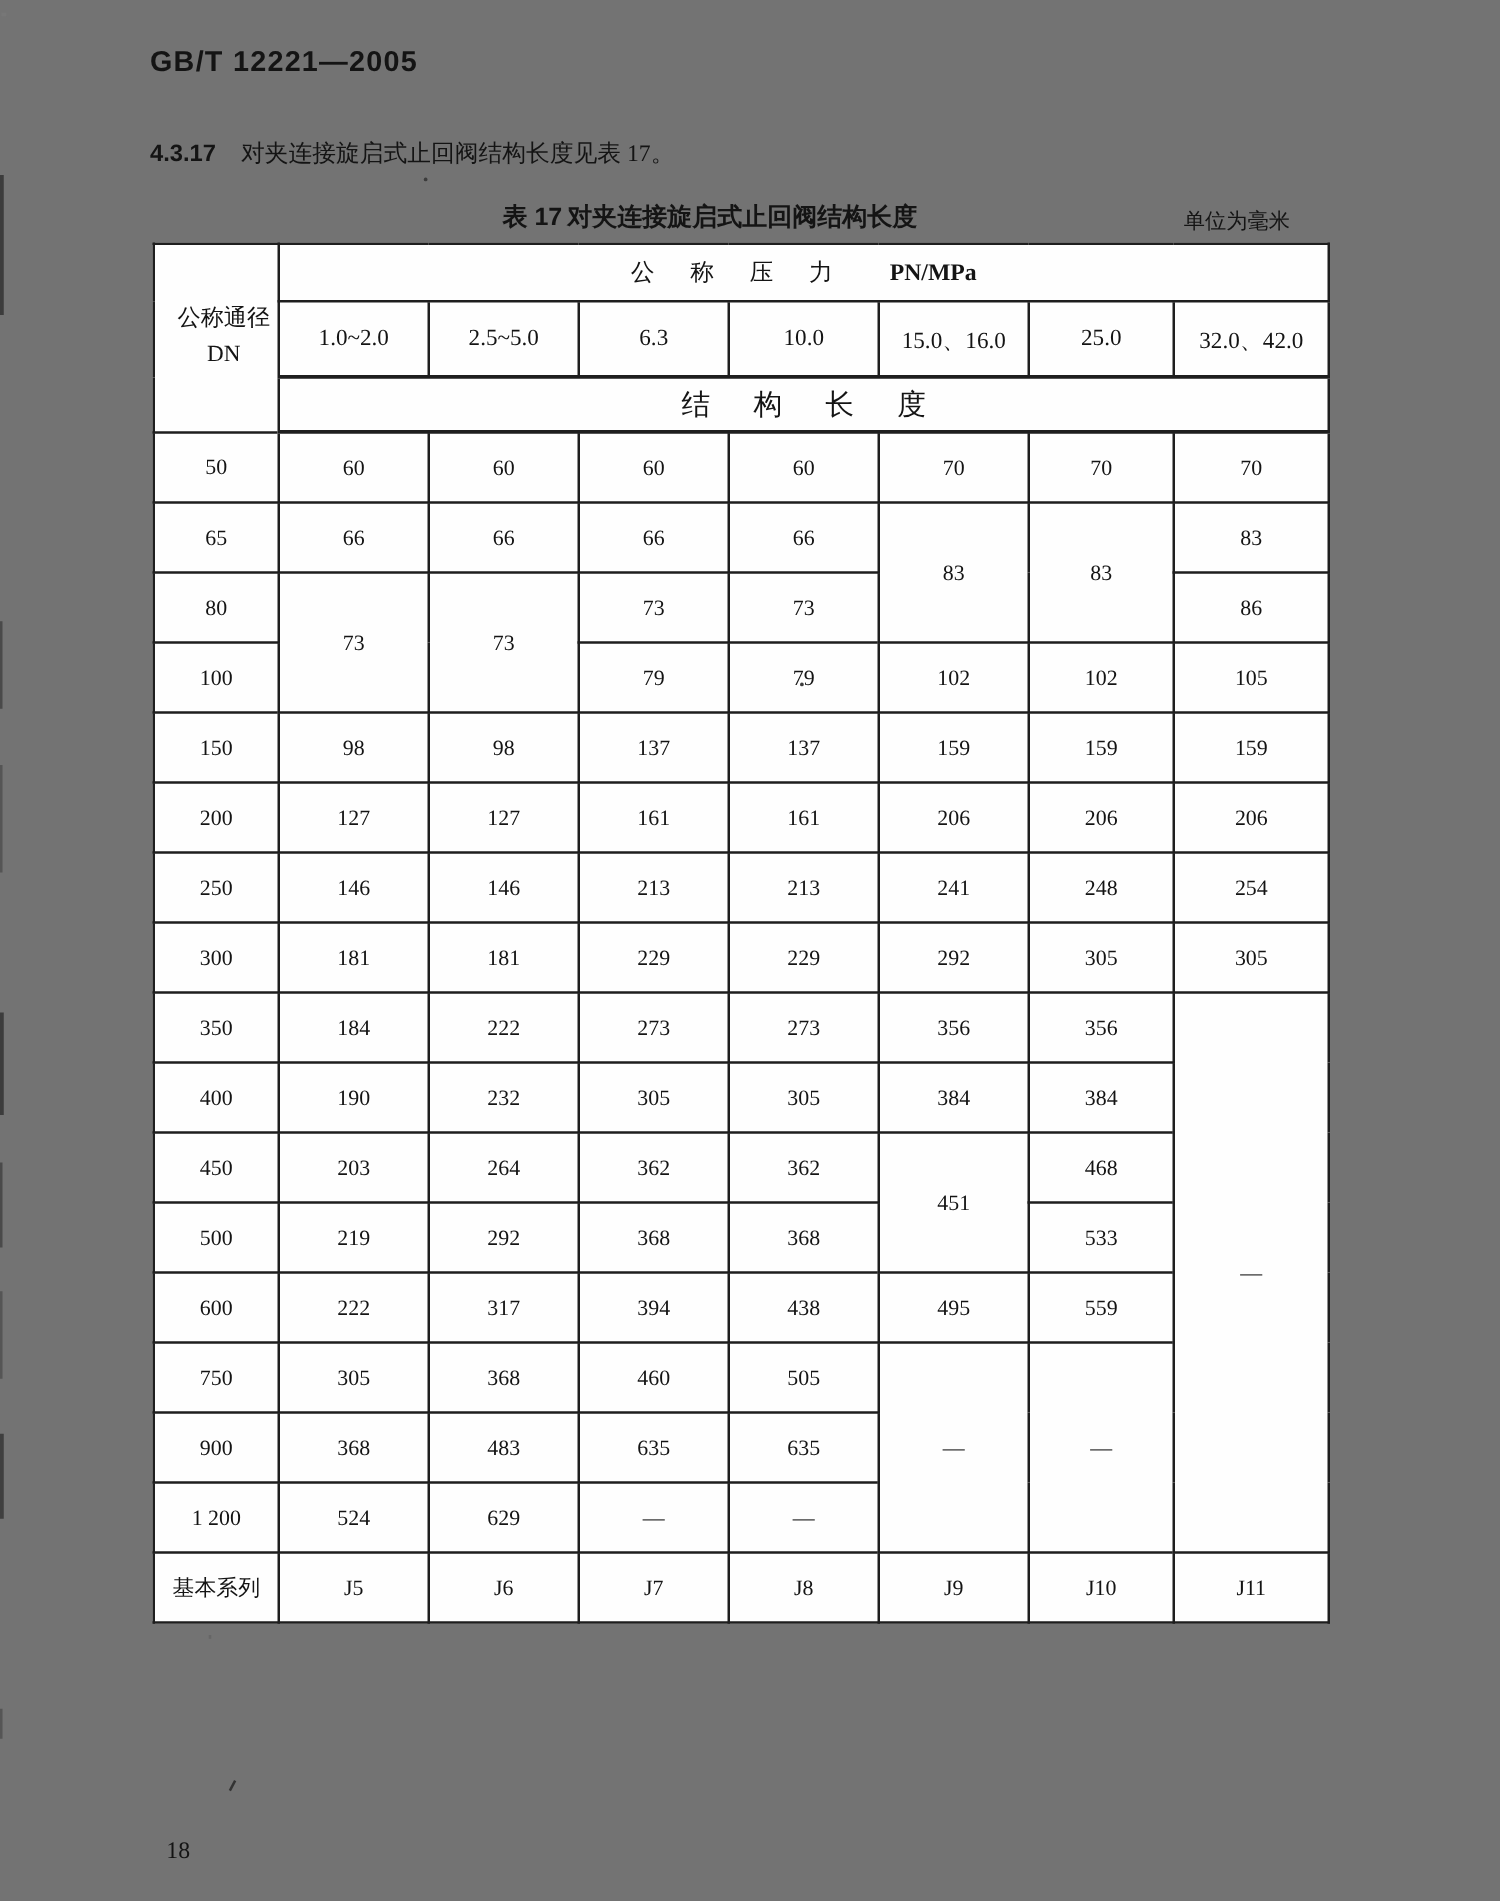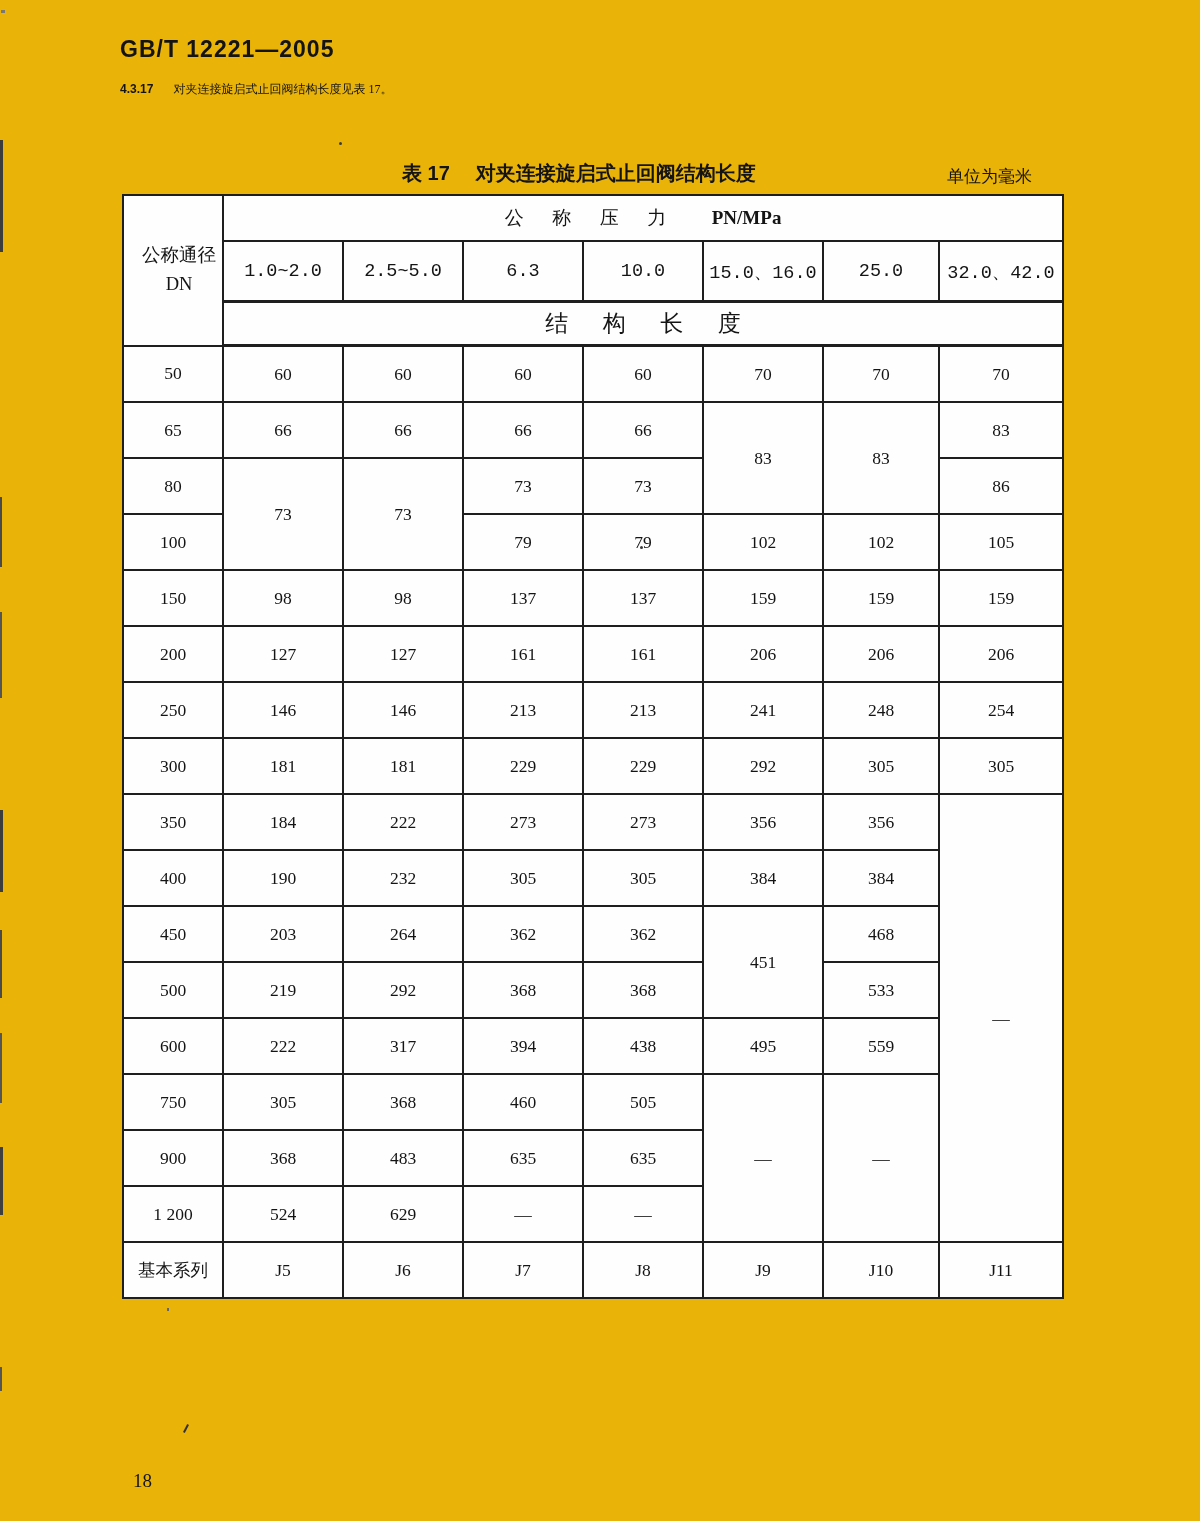--- a/index.html
+++ b/index.html
@@ -1,56 +1,56 @@
 <!DOCTYPE html>
 <html><head>
 <meta charset="utf-8">
 <style>
   html,body{margin:0;padding:0;background:#ffffff;}
   .page{
     position:relative;
     width:1200px;height:1521px;
-    background:#eab308;
+    background:#737373;
     color:#141414;
     font-family:"Liberation Serif","DejaVu Serif",serif;
     overflow:hidden;
   }
   .std-num{
     position:absolute;left:120px;top:36px;
     font-size:23px;font-weight:bold;letter-spacing:1px;
     font-family:"Liberation Sans","DejaVu Sans",sans-serif;
   }
   .clause{
-    position:absolute;left:120px;top:81px;
-    font-size:12px;white-space:nowrap;
+    position:absolute;left:120px;top:110px;
+    font-size:19px;white-space:nowrap;
   }
   .clause .num{font-weight:bold;margin-right:20px;font-family:"Liberation Sans","DejaVu Sans",sans-serif;}
   .cap-title{
     position:absolute;left:402px;top:160px;
     font-size:20px;font-weight:bold;
     font-family:"Liberation Sans","DejaVu Sans",sans-serif;
     white-space:nowrap;
   }
-  .cap-title .gap{margin-left:26px;}
+  .cap-title .gap{margin-left:4px;}
   .unit{
     position:absolute;left:947px;top:165px;
     font-size:17px;white-space:nowrap;
   }
   table.main{
     position:absolute;left:122px;top:194px;
     width:940px;border-collapse:collapse;table-layout:fixed;
     background:#fefefe;
   }
   table.main td{
     border:2px solid #1e1e1e;
     text-align:center;vertical-align:middle;
     padding:0;font-size:17.5px;
   }
   tr.h1 td{height:44px;font-size:19px;}
-  tr.h2 td{height:58px;font-size:18.5px;border-bottom-width:3px;font-family:Liberation Mono, monospace;}
+  tr.h2 td{height:58px;font-size:18.5px;border-bottom-width:3px;}
   tr.h3 td{height:41px;font-size:23px;border-bottom-width:3px;}
   tr.d td{height:54px;}
   .spaced{letter-spacing:1.5em;margin-right:-1.5em;}
   .pnunit{margin-left:2.4em;font-family:"Liberation Serif","DejaVu Serif",serif;font-weight:bold;}
   .dnh div{line-height:1.6;font-size:18.5px;padding-left:12px;}
   .pgnum{position:absolute;left:133px;top:1470px;font-size:19px;text-align:right;}
   
   .art{position:absolute;background:#3c3c3c;}
   .art.l1{left:0;top:140px;width:3px;height:112px;}
   .art.l2{left:0;top:497px;width:2px;height:70px;background:#4a4a4a;}

